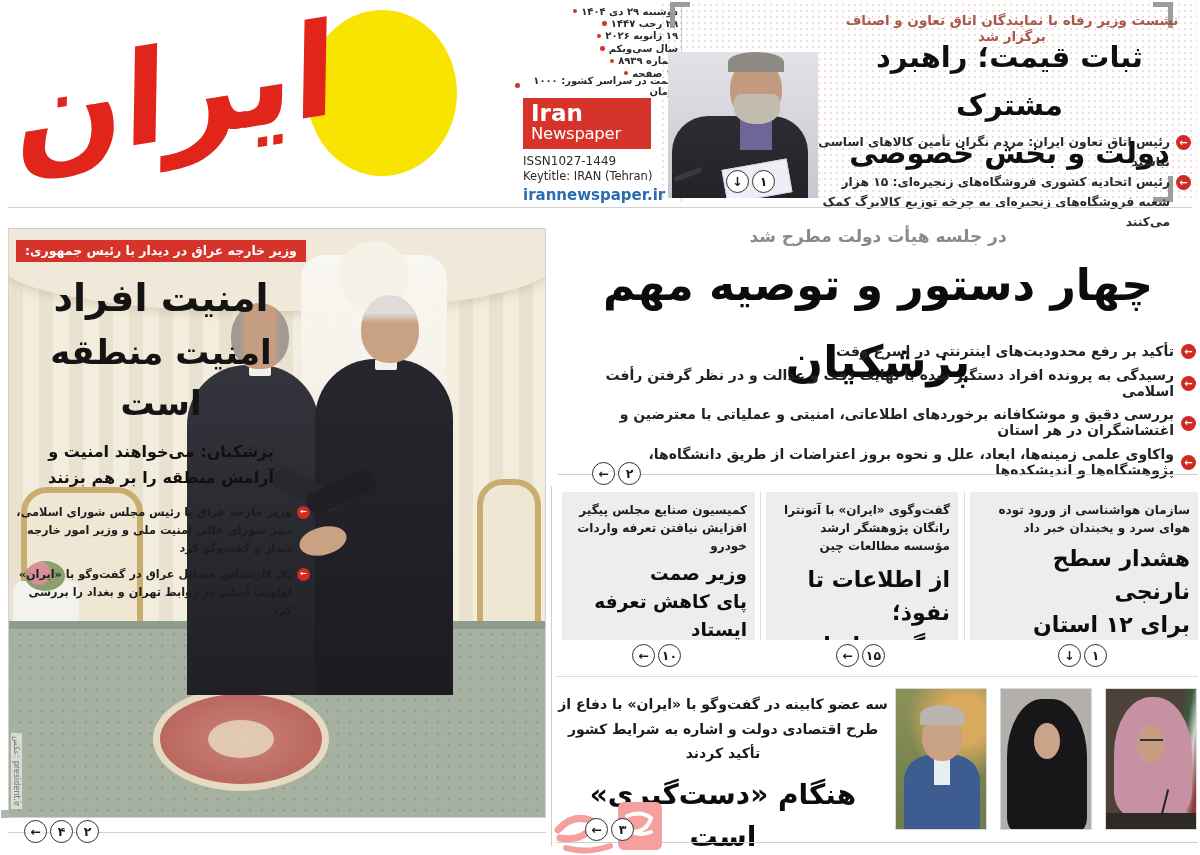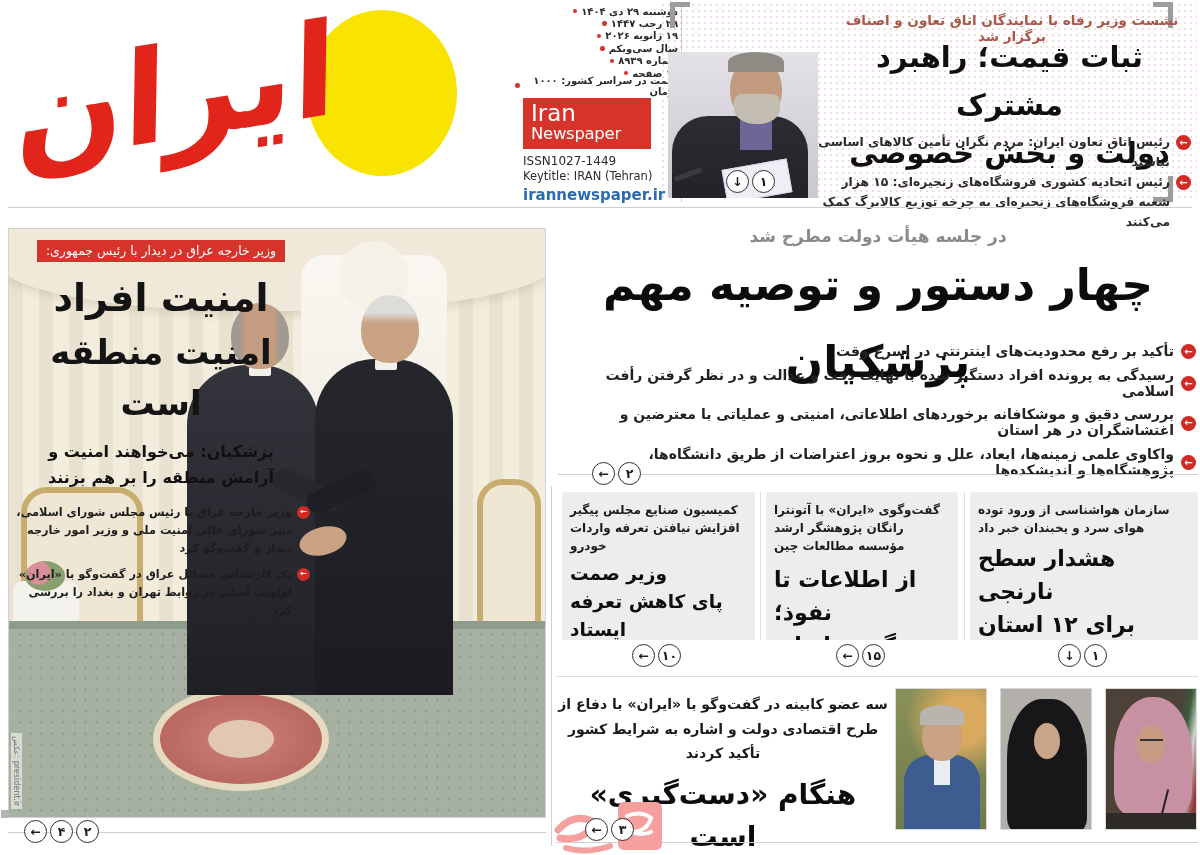--- a/index.html
+++ b/index.html
@@ -10,21 +10,21 @@
   .rtl{direction:rtl;unicode-bidi:isolate}
   .hairline{position:absolute;background:#cfcfcf}
   
   #logo-circle{position:absolute;left:307px;top:10px;width:150px;height:166px;border-radius:50%;background:#f9e300}
   #logo-callig{position:absolute;left:-10px;top:-6px;width:372px;height:200px;display:flex;align-items:center;justify-content:center;
     font-size:128px;font-weight:bold;color:#e1251b;transform:rotate(-9deg) skewX(-10deg);line-height:1}
   #midcol{position:absolute;left:515px;top:5px;width:163px}
   .dline{display:flex;justify-content:flex-end;align-items:center;gap:4px;height:12.4px;font-size:10px;font-weight:bold;color:#2a2a2a}
   .dline .dot{width:4.5px;height:4.5px;border-radius:50%;background:#d6332b;flex:0 0 auto}
   #brandbox{margin:6px 0 0 8px;width:128px;background:#d6332b;color:#fff;padding:5px 8px 6px}
-  #brandbox .b1{font-size:23px;font-weight:normal;line-height:.95}
+  #brandbox .b1{font-size:23px;font-weight:bold;line-height:.95}
   #brandbox .b2{font-size:16.5px;font-weight:normal;line-height:1.1;letter-spacing:-.3px}
   .issn{margin:5px 0 0 8px;font-size:12px;color:#2b2b2b}
   .keyt{margin:1px 0 0 8px;font-size:11.5px;color:#2b2b2b}
   .site{margin:3px 0 0 8px;font-size:15px;font-weight:bold;color:#2b6cb0}
   
   #topstory{position:absolute;left:660px;top:0;width:537px;height:206px}
   #topstory::before{content:"";position:absolute;inset:2px 0 4px 0;
     background-image:radial-gradient(rgba(195,125,115,.25) 1px,transparent 1.3px);background-size:6px 6px}
   .cropmark{position:absolute;width:20px;height:26px;border:0 solid #9d9d9d}
   #cm-tl{left:10px;top:2px;border-left-width:5px;border-top-width:5px}
@@ -65,41 +65,41 @@
   #man1-body{left:178px;top:136px;width:132px;height:330px;background:linear-gradient(#34343c,#1f1f26)}
   #man2-body{left:306px;top:130px;width:138px;height:336px;background:linear-gradient(#26262d,#1b1b21)}
   #man1-head{left:222px;top:74px;width:58px;height:66px;border-radius:50% 50% 46% 46%;
     background:linear-gradient(90deg,#a09a92 0 14%,#c59d80 26% 74%,#a09a92 86%)}
   #man2-head{left:352px;top:66px;width:58px;height:68px;border-radius:50% 50% 46% 46%;
     background:linear-gradient(#dedcd8 0 26%,#c9a183 42%)}
   .collar{position:absolute;width:22px;height:11px;background:#f2f0ea;border-radius:2px}
   #handshake{left:290px;top:298px;width:48px;height:28px;background:#c9a183;border-radius:50%;transform:rotate(-14deg)}
   .arm{position:absolute;width:72px;height:22px;background:#27272e;border-radius:10px}
   #pstext{position:absolute;left:10px;top:240px;width:302px;text-align:center;z-index:4}
-  #ps-kicker{display:inline-block;background:#d6332b;color:#fff;font-size:12.5px;font-weight:normal;padding:3px 9px 4px}
+  #ps-kicker{display:inline-block;background:#d6332b;color:#fff;font-size:12.5px;font-weight:bold;padding:3px 9px 4px}
   .ps-h{font-weight:900;color:#141414;line-height:1.5}
   #ps-h1{font-size:38px;margin-top:8px}
   #ps-h2{font-size:34px}
   #ps-sub{margin-top:10px;font-size:16px;font-weight:900;color:#111;line-height:1.65}
   #ps-bullets{margin-top:12px;padding:0 2px}
   .ps-b{display:flex;justify-content:flex-end;align-items:flex-start;gap:5px;margin-bottom:7px;
     font-size:11.3px;font-weight:bold;color:#1d1d1d;line-height:1.62}
   .ps-b .txt{text-align:right}
   .dot-ic{flex:0 0 auto;width:13px;height:13px;margin-top:2px;border-radius:50%;background:#cf2b24;color:#fff;font-size:8px;
     display:inline-flex;align-items:center;justify-content:center}
   #pscredit{position:absolute;left:2px;bottom:8px;writing-mode:vertical-rl;font-size:8px;color:#6e6e6e;
     background:rgba(255,255,255,.55);padding:3px 1px;z-index:4}
   
   #lead{position:absolute;left:556px;top:216px;width:644px;height:266px}
   #lead-kicker{position:absolute;left:0;right:0;top:10px;text-align:center;font-size:17px;font-weight:bold;color:#8a8a8a}
   #lead-headline{position:absolute;left:0;right:0;top:30px;text-align:center;font-size:44px;font-weight:900;color:#0c0c0c;line-height:1.75}
   #lead-bullets{position:absolute;left:8px;right:4px;top:126px}
   .ld-b{display:flex;justify-content:flex-end;align-items:center;gap:7px;margin-bottom:7.5px;font-size:14px;font-weight:bold;color:#222}
   
-  .newsbox{position:absolute;top:492px;height:148px;background:#efecec;padding:9px 8px;text-align:left;overflow:hidden}
+  .newsbox{position:absolute;top:492px;height:148px;background:#efecec;padding:9px 8px;text-align:right;overflow:hidden}
   #box-ind{left:562px;width:193px}
   #box-med{left:766px;width:192px}
   #box-wea{left:970px;width:228px}
   .nb-kicker{font-size:12px;font-weight:bold;color:#1c1c1c;line-height:1.5}
   .nb-head{margin-top:5px;font-weight:900;color:#0d0d0d;line-height:1.5}
   #box-ind .nb-head{font-size:18.5px}
   #box-med .nb-head{font-size:22px;margin-top:8px}
   #box-wea .nb-head{font-size:22px}
   
   #cabinet{position:absolute;left:556px;top:684px;width:334px;text-align:center}

